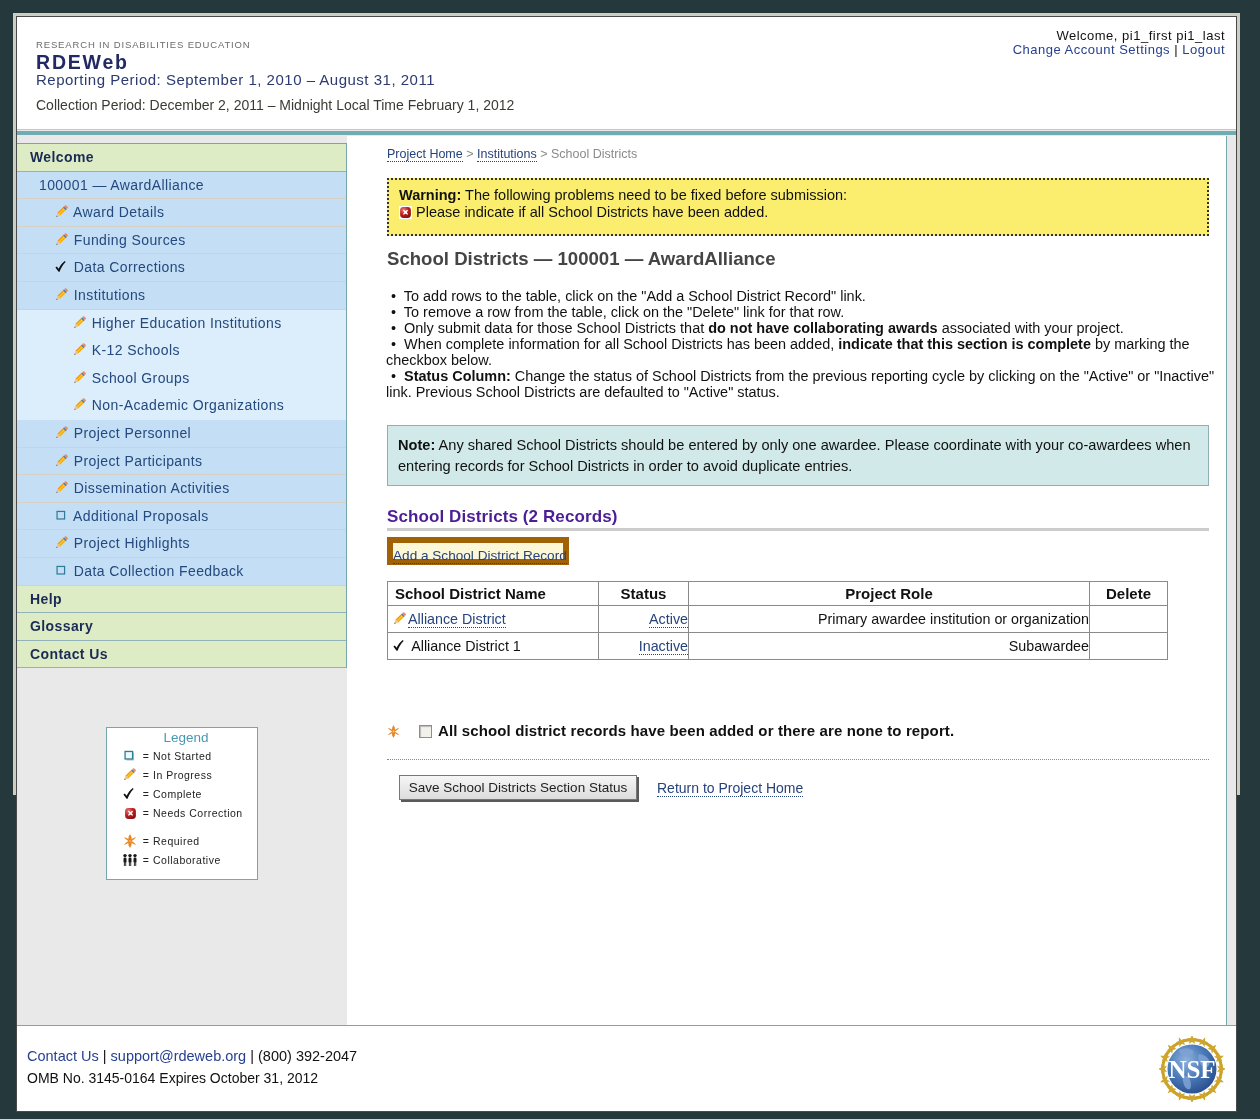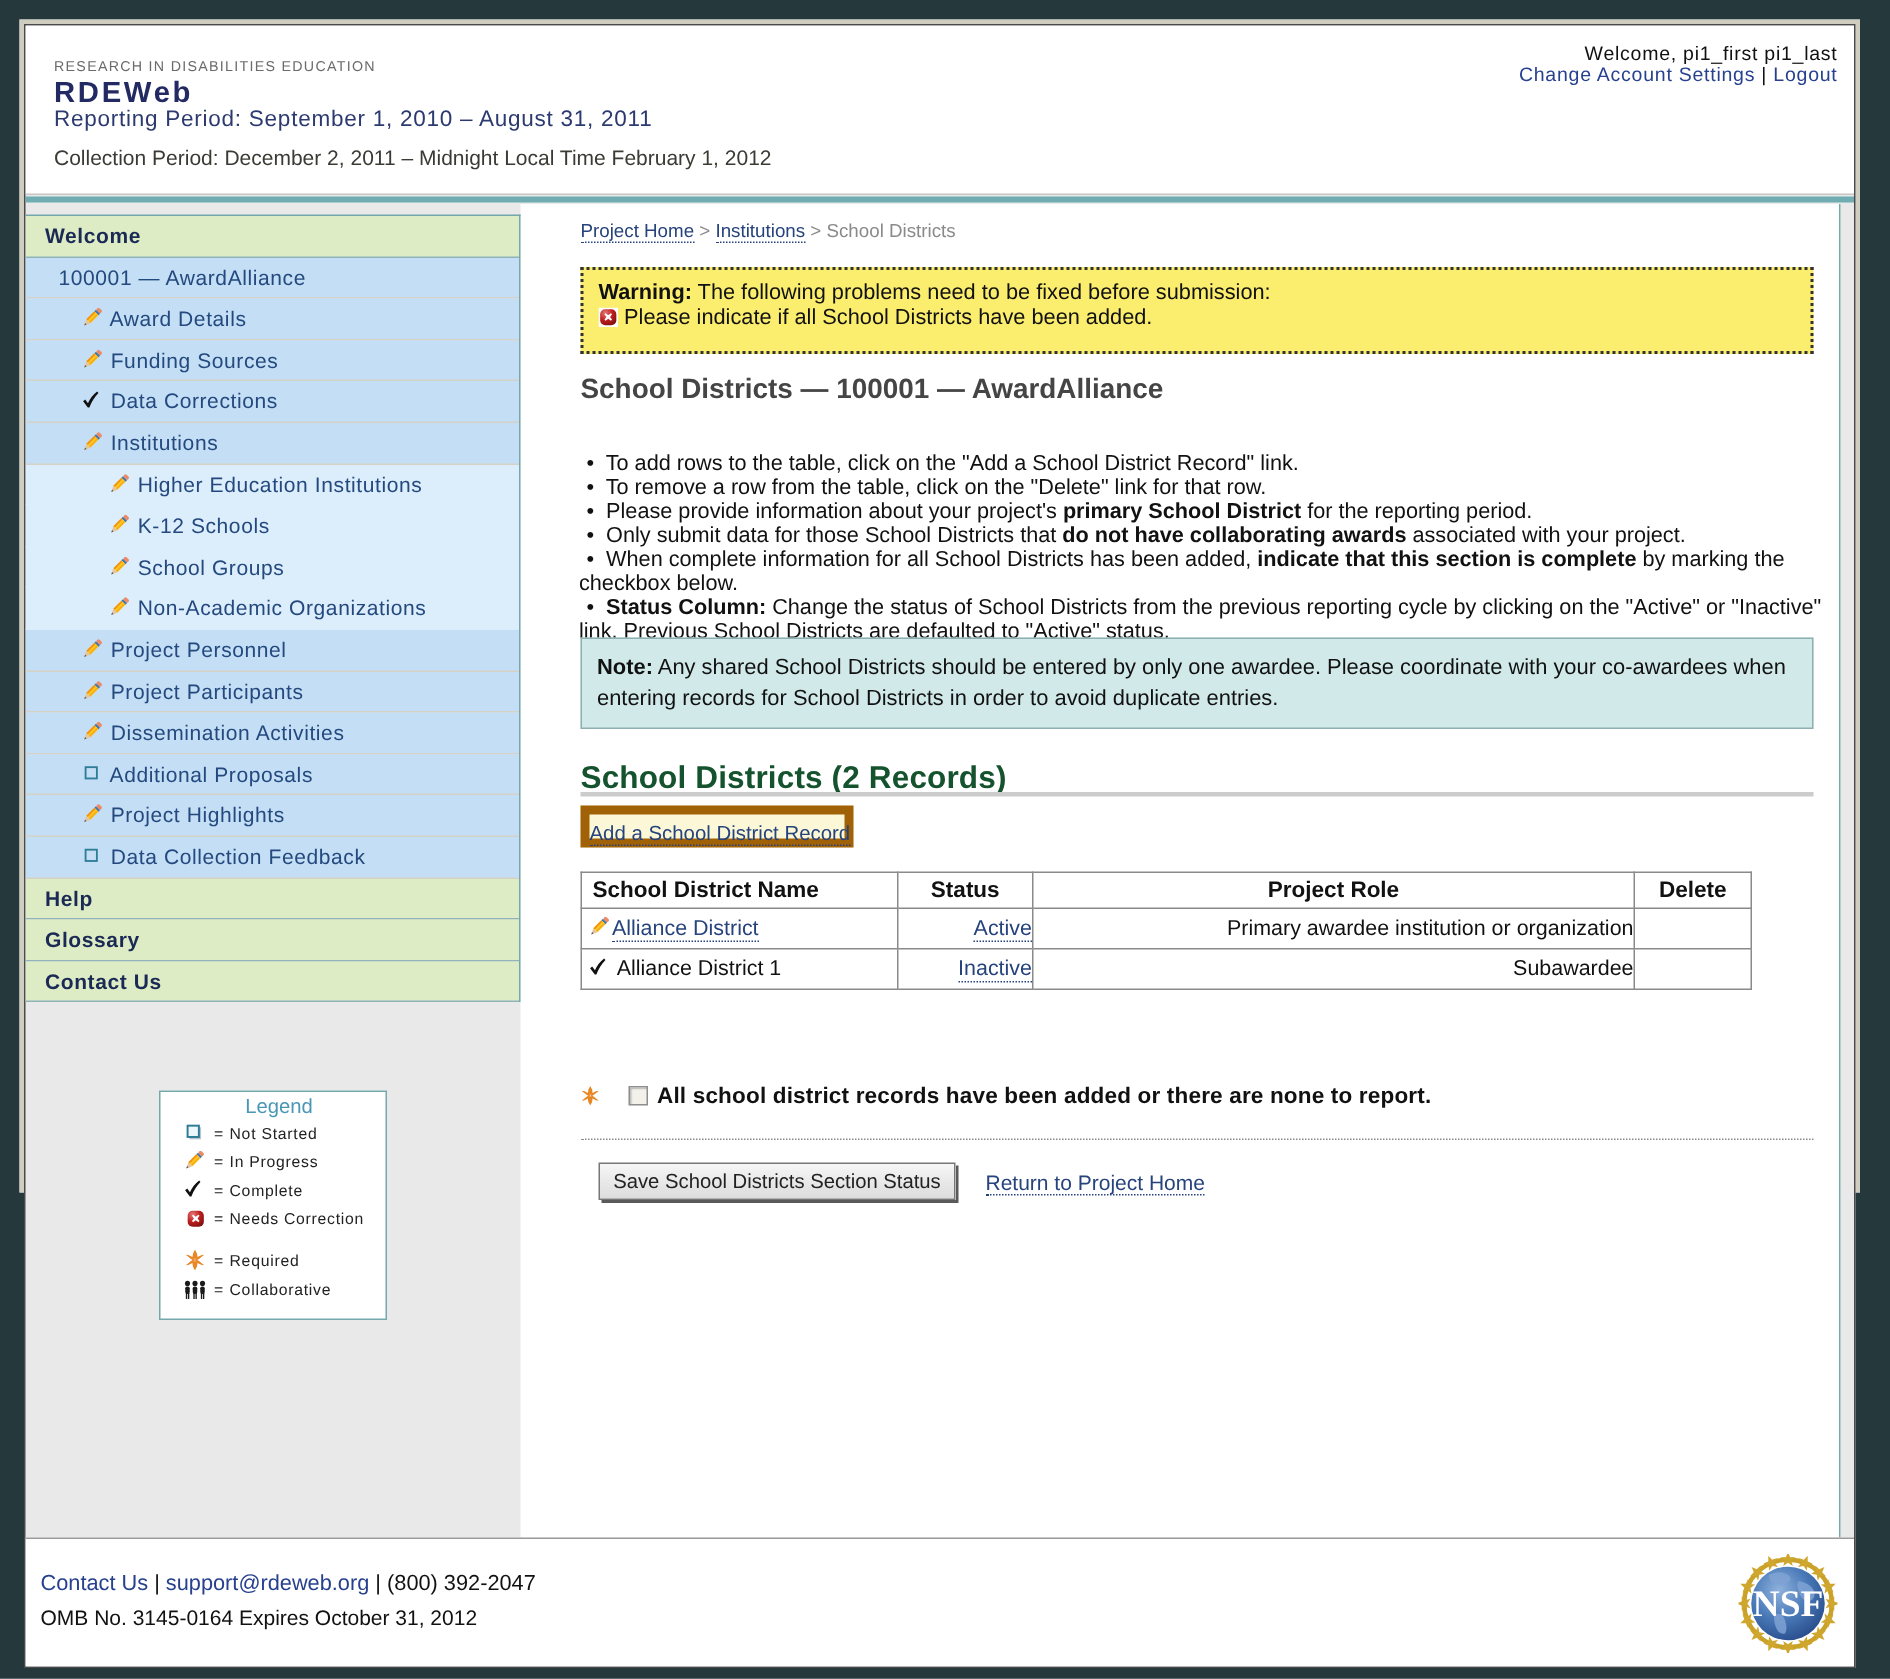--- a/index.html
+++ b/index.html
@@ -40,24 +40,24 @@
 .f1 { position:absolute; left:10px; top:22px; color:#111; font-size:14.5px; }
 .f1 a { color:#27418f; text-decoration:none; }
 .f2 { position:absolute; left:10px; top:44px; color:#111; }
 .nsf { position:absolute; left:1142px; top:10px; }
 
 .crumb { position:absolute; left:40px; top:11px; font-size:12.5px; color:#8a8a8a; }
 .crumb a { color:#26437c; text-decoration:none; border-bottom:1px dotted #26437c; }
 .warn { position:absolute; left:40px; top:42px; width:822px; height:58px; background:#fbee6e; border:2px dotted #333; padding:8px 10px 6px; line-height:14px; font-size:14.5px; color:#111; }
 .warn .l2 { display:block; margin-top:2.5px; }
 .hd1 { position:absolute; left:40px; top:112px; font-size:18.6px; font-weight:bold; color:#454545; }
-.bullets { position:absolute; left:39px; top:165px; width:836px; font-size:14.45px; line-height:16px; color:#111; }
+.bullets { position:absolute; left:39px; top:152px; width:836px; font-size:14.45px; line-height:16px; color:#111; }
 .bullets .bl { text-indent:5px; white-space:nowrap; }
 .note { position:absolute; left:40px; top:289px; width:822px; height:61px; background:#d1eae9; border:1px solid #8fb0b2; padding:9px 10px; font-size:14.6px; line-height:21px; color:#111; }
-.sech { position:absolute; left:40px; top:371px; font-size:21px; letter-spacing:0.1px; font-weight:bold; color:#14532d; }
+.sech { position:absolute; left:40px; top:371px; font-size:17px; letter-spacing:0.1px; font-weight:bold; color:#4c1d95; }
 .secline { position:absolute; left:40px; top:392px; width:822px; height:3px; background:#ccc; }
 .addbtn { position:absolute; left:40px; top:401px; width:182px; height:28px; background:#fcf8d7; border:6px solid #a16207; font-size:13.6px; line-height:26px; text-align:left; white-space:nowrap; }
 .addbtn a { color:#26437c; text-decoration:none; border-bottom:1px dotted #26437c; }
 table.tbl { position:absolute; left:40px; top:445px; border-collapse:collapse; font-size:14.3px; color:#111; }
 .tbl th, .tbl td { border:1px solid #8a8a8a; }
 .tbl th { font-size:15px; font-weight:bold; height:24px; }
 .tbl td { height:27px; text-align:right; }
 .tbl td.nm { text-align:left; padding-left:4px; }
 .tbl a { color:#26437c; text-decoration:none; border-bottom:1px dotted #26437c; }
 .req { position:absolute; left:40px; top:585.5px; font-size:15px; letter-spacing:0.12px; font-weight:bold; color:#111; }
@@ -144,21 +144,20 @@
   <div class="content">
     <div class="crumb"><a href="#">Project Home</a> &gt; <a href="#">Institutions</a> &gt; School Districts</div>
     <div class="warn"><b>Warning:</b> The following problems need to be fixed before submission:<br>
       <span class="l2"><svg style="width:13px;height:13px;vertical-align:-2px" viewBox="0 0 14 14">
               <use href="#redx"></use>
             </svg> Please indicate if all School Districts have been added.</span></div>
     <div class="hd1">School Districts — 100001 — AwardAlliance</div>
     <div class="bullets">
       <div class="bl">•&nbsp; To add rows to the table, click on the "Add a School District Record" link.</div>
       <div class="bl">•&nbsp; To remove a row from the table, click on the "Delete" link for that row.</div>
-      <div class="bl">•&nbsp; Please provide information about your project's <b>primary School District</b> for the reporting period.</div>
       <div class="bl">•&nbsp; Only submit data for those School Districts that <b>do not have collaborating awards</b> associated with your project.</div>
       <div class="bl">•&nbsp; When complete information for all School Districts has been added, <b>indicate that this section is complete</b> by marking the<br><span style="text-indent:0">checkbox below.</span></div>
       <div class="bl">•&nbsp; <b>Status Column:</b> Change the status of School Districts from the previous reporting cycle by clicking on the "Active" or "Inactive"<br>link. Previous School Districts are defaulted to "Active" status.</div>
     </div>
     <div class="note">
           <div style="white-space:nowrap"><b>Note:</b> Any shared School Districts should be entered by only one awardee. Please coordinate with your co-awardees when<br>entering records for School Districts in order to avoid duplicate entries.</div>
         </div>
     <div class="sech">School Districts (2 Records)</div>
     <div class="secline"></div>
     <div class="addbtn"><a href="#">Add a School District Record</a></div>

